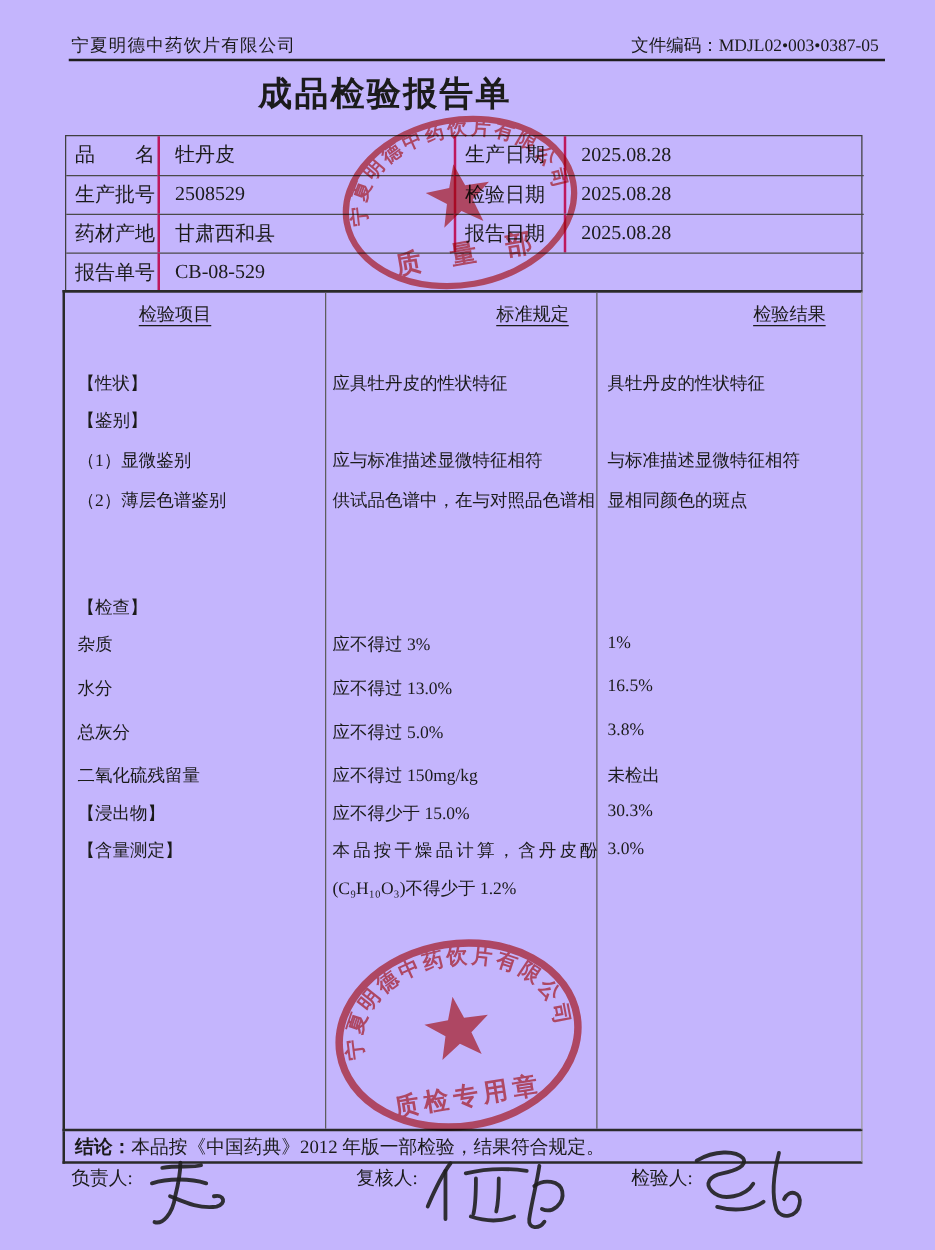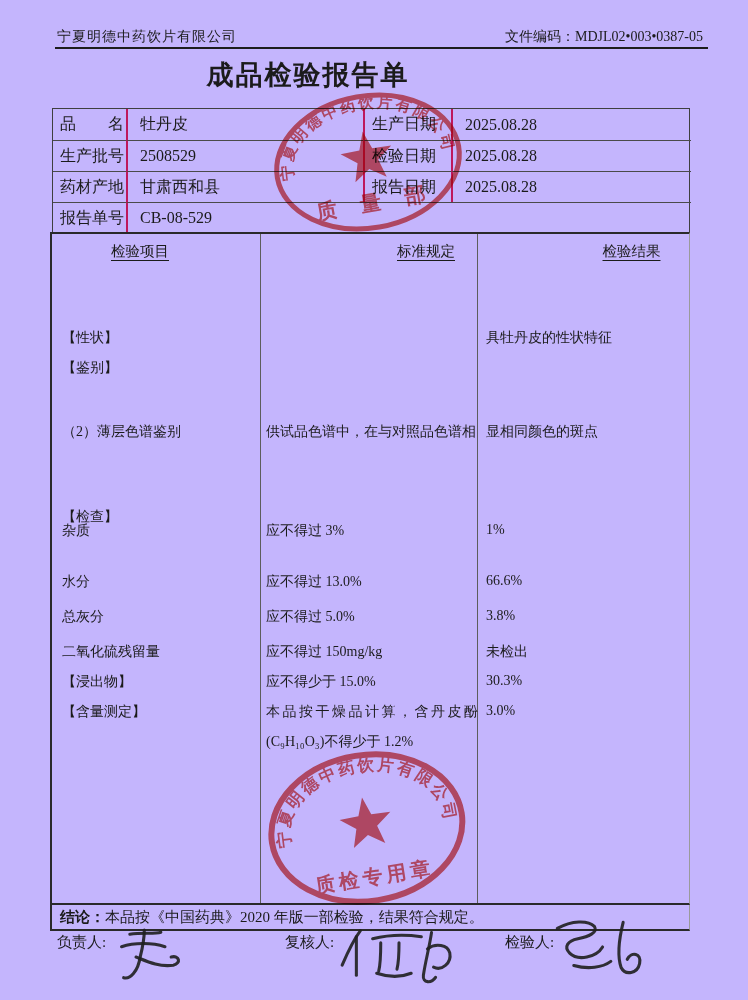--- a/index.html
+++ b/index.html
@@ -30,21 +30,21 @@
             border-left:2px solid #2a2a2a; border-top:2px solid #2a2a2a;
             border-bottom:2px solid #2a2a2a; border-right:1px solid #9a9a9a; }
   .vdiv { position:absolute; top:0; bottom:0; width:1px; background:#5d5d5d; }
   .vdiv.d1 { left:208px; } .vdiv.d2 { left:425px; }
   .mhead { position:absolute; top:8px; font-size:14.5px;margin-left:47px; }
   .mhead span { text-decoration:underline; text-underline-offset:4px; }
   .mh1 { left:0; width:208px; padding-left:12px; }
   .mh2 { left:208px; width:217px; text-align:center;padding-left:21px; }
   .mh3 { left:425px; width:215px; text-align:center; }
   .mrow { position:absolute; left:0; width:640px; height:20px; font-size:14px; }
-  .mrow span { position:absolute; top:0; white-space:nowrap;margin-top:31px; }
+  .mrow span { position:absolute; top:0; white-space:nowrap; }
   .c1 { left:10px;  width:196px; }
   .c2 { left:214px; width:213px; }
   .c3 { left:434px; width:198px; }
   .spread { letter-spacing:2.5px; }
   
   .concl { position:absolute; left:50px; top:905px; width:640px; height:26px;
            border-left:2px solid #2a2a2a; border-right:1px solid #9a9a9a;
            border-bottom:2px solid #2a2a2a; display:flex; align-items:center;
            padding-left:8px; font-size:15px; }
   .concl b { font-weight:bold; }
@@ -92,46 +92,52 @@
   <div class="mtable">
     <div class="vdiv d1"></div>
     <div class="vdiv d2"></div>
 
     <div class="mhead mh1"><span>检验项目</span></div>
     <div class="mhead mh2"><span>标准规定</span></div>
     <div class="mhead mh3"><span>检验结果</span></div>
 
     <div class="mrow" style="top:64px">
         <span class="c1">【性状】</span>
+        <span class="c2">应具牡丹皮的性状特征</span>
         <span class="c3">具牡丹皮的性状特征</span>
       </div>
     <div class="mrow" style="top:94px">
         <span class="c1">【鉴别】</span>
         <span class="c2"></span>
         <span class="c3"></span>
       </div>
+    <div class="mrow" style="top:126px">
+        <span class="c1">（1）显微鉴别</span>
+        <span class="c2">应与标准描述显微特征相符</span>
+        <span class="c3">与标准描述显微特征相符</span>
+      </div>
     <div class="mrow" style="top:158px">
         <span class="c1">（2）薄层色谱鉴别</span>
         <span class="c2">供试品色谱中，在与对照品色谱相</span>
         <span class="c3">显相同颜色的斑点</span>
       </div>
     <div class="mrow" style="top:243px">
         <span class="c1">【检查】</span>
         <span class="c2"></span>
         <span class="c3"></span>
       </div>
-    <div class="mrow" style="top:257px">
+    <div class="mrow" style="top:273px">
         <span class="c1">杂质</span>
         <span class="c2">应不得过 3%</span>
         <span class="c3">1%</span>
       </div>
     <div class="mrow" style="top:308px">
         <span class="c1">水分</span>
         <span class="c2">应不得过 13.0%</span>
-        <span class="c3">66.6%</span>
+        <span class="c3">16.5%</span>
       </div>
     <div class="mrow" style="top:343px">
         <span class="c1">总灰分</span>
         <span class="c2">应不得过 5.0%</span>
         <span class="c3">3.8%</span>
       </div>
     <div class="mrow" style="top:378px">
         <span class="c1">二氧化硫残留量</span>
         <span class="c2">应不得过 150mg/kg</span>
         <span class="c3">未检出</span>
@@ -168,21 +174,21 @@
     <path id="arcBot" d="M33.7,98 A78,56 0 1 1 180.3,98" fill="none"></path>
     <text font-size="16.5" fill="#dd4a4a" letter-spacing="2.5" text-anchor="middle">
       <textPath href="#arcBot" startOffset="50%">宁夏明德中药饮片有限公司</textPath>
     </text>
     <polygon transform="translate(107,76)" fill="#dd4a4a" points="0,-27 6.5,-8.9 25.7,-8.3 10.5,3.4 15.9,21.8 0,11 -15.9,21.8 -10.5,3.4 -25.7,-8.3 -6.5,-8.9"></polygon>
     <text x="107" y="136" font-size="20" letter-spacing="4" text-anchor="middle" fill="#dd4a4a">质检专用章</text>
   </svg>
 
   <div class="concl">
     <b>结论：</b>
-    <span>本品按《中国药典》2020 年版一部检验，结果符合规定。</span>
+    <span>本品按《中国药典》2012 年版一部检验，结果符合规定。</span>
   </div>
 
   <div class="slabel sl1">负责人:</div>
   <div class="slabel sl2">复核人:</div>
   <div class="slabel sl3">检验人:</div>
 
   <svg class="sig" style="left:98px; top:926px;" width="105" height="62" viewBox="0 0 100 60">
     <path d="M30,8 C42,6 54,8 60,6"></path>
     <path d="M44,4 C44,14 42,22 40,30 C38,44 30,52 24,50"></path>
     <path d="M22,20 C34,16 52,16 64,20"></path>

